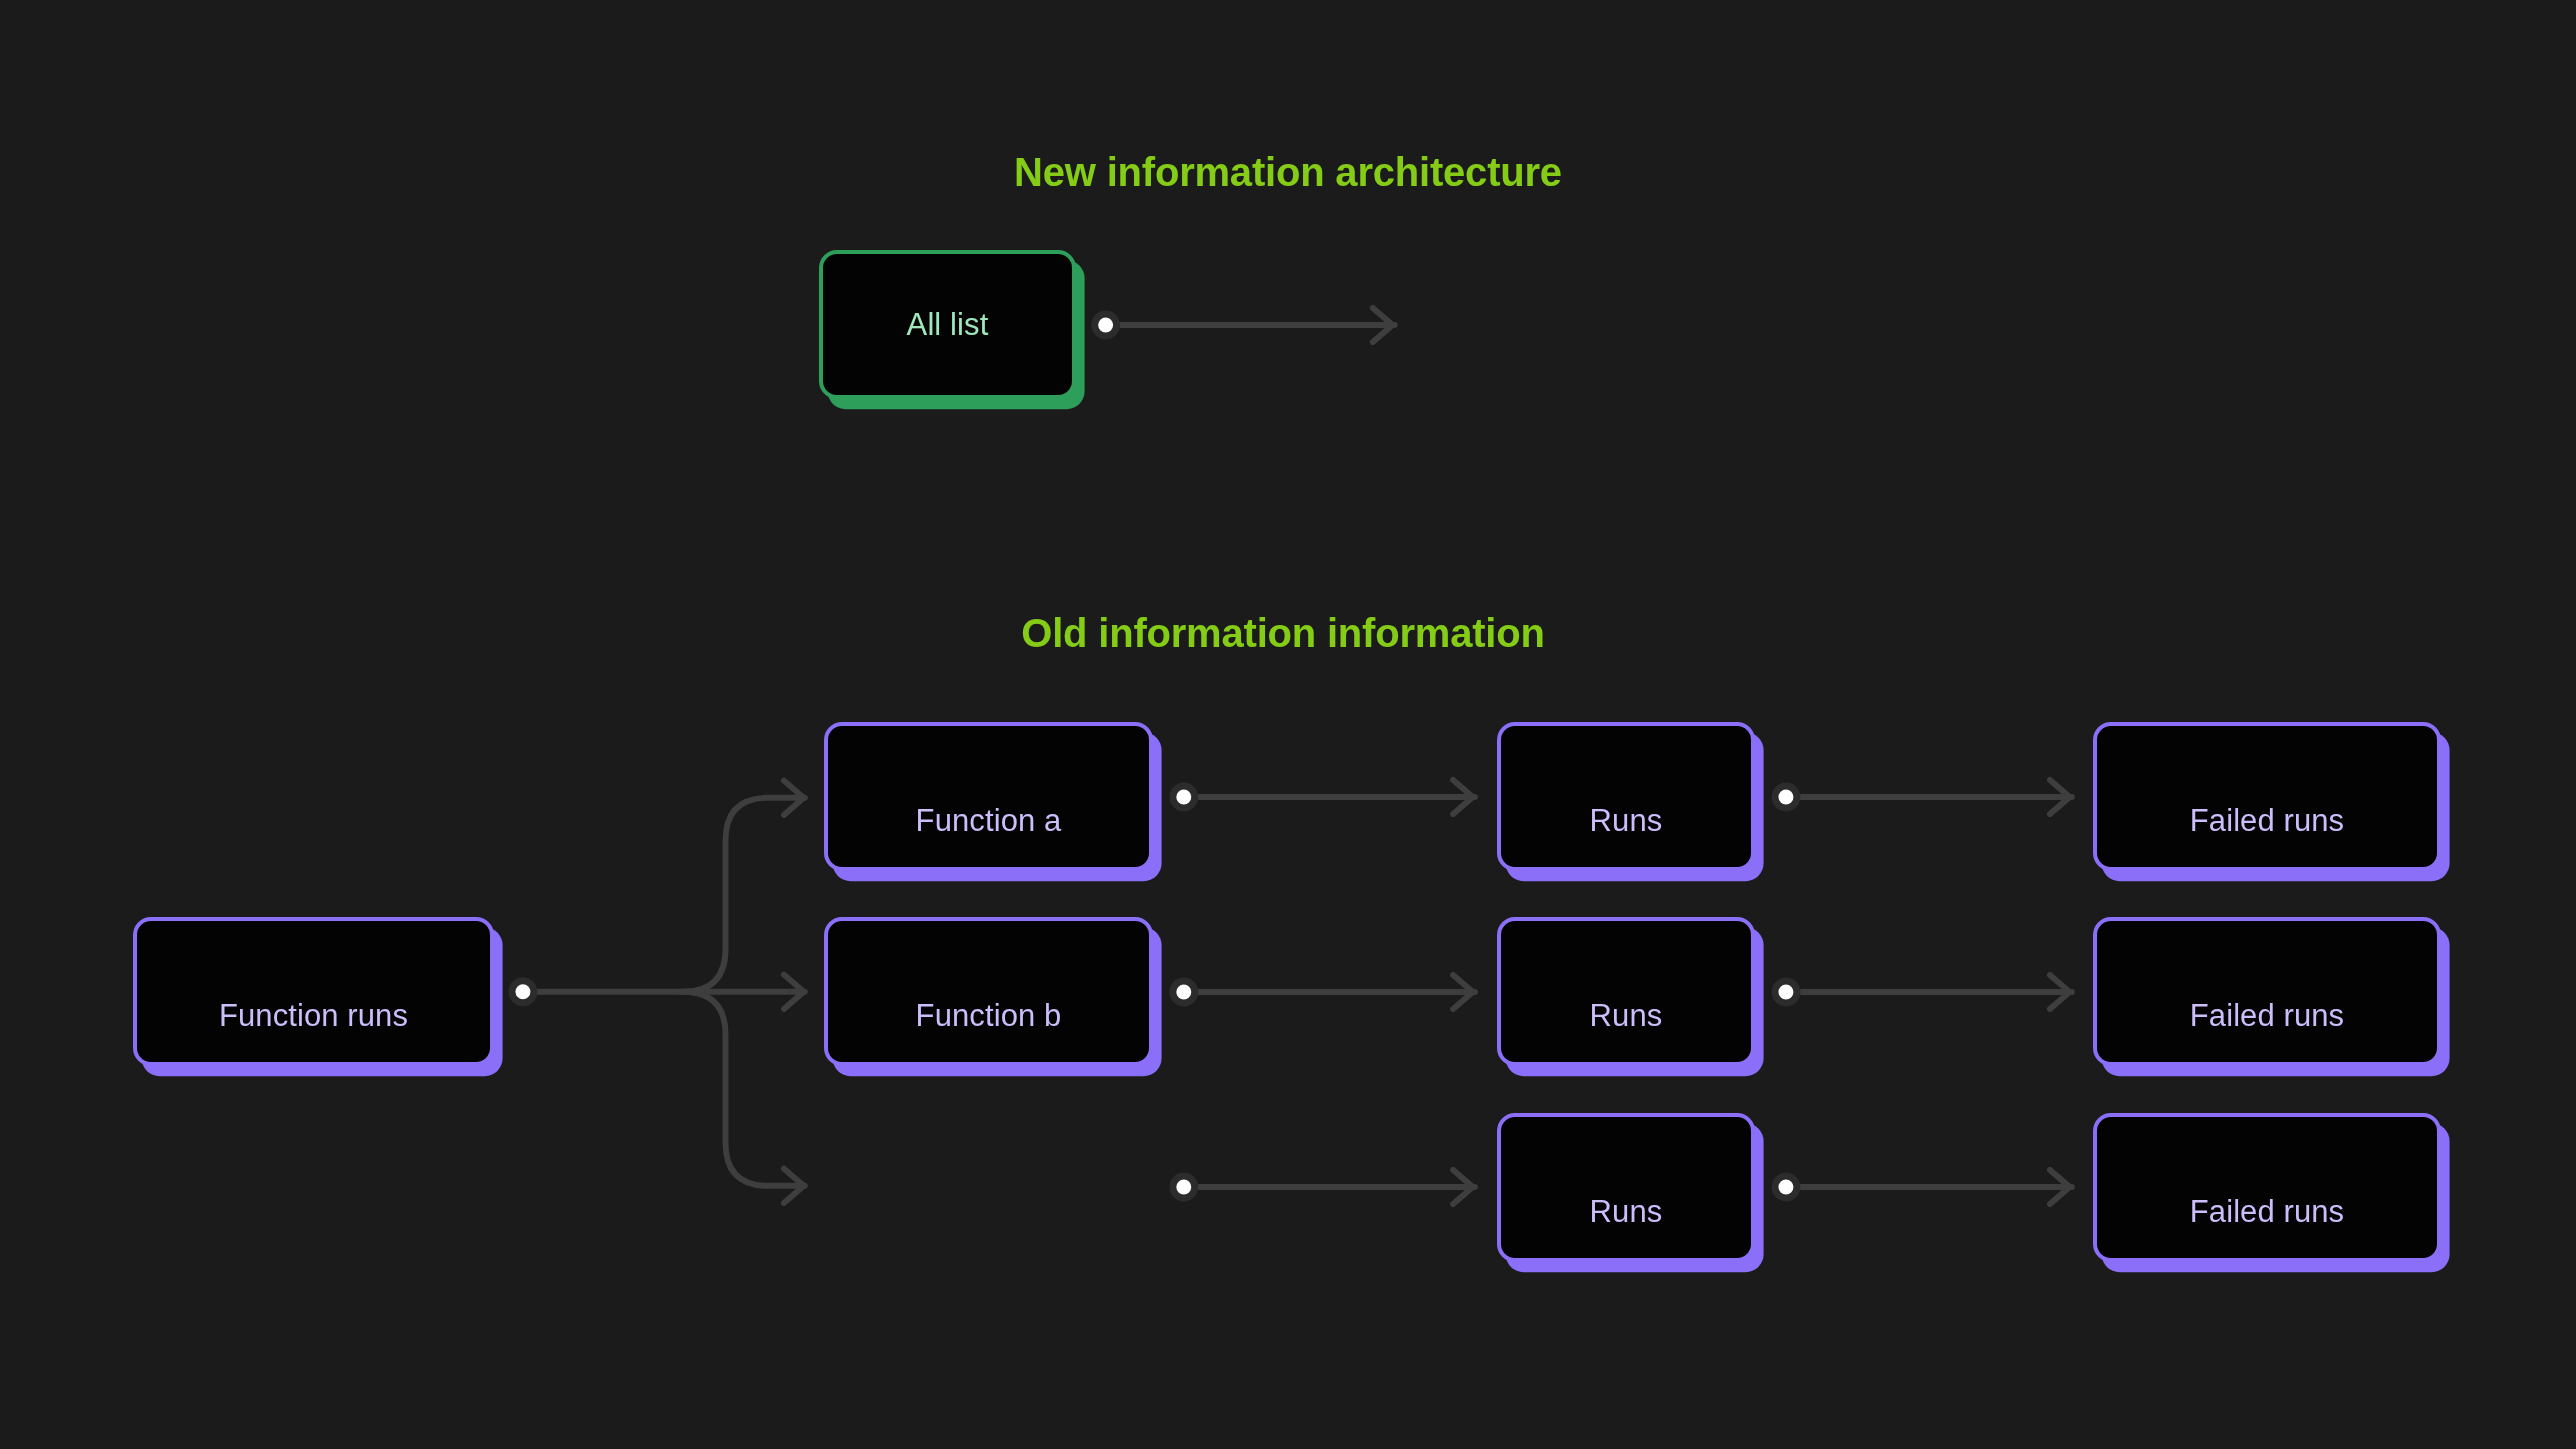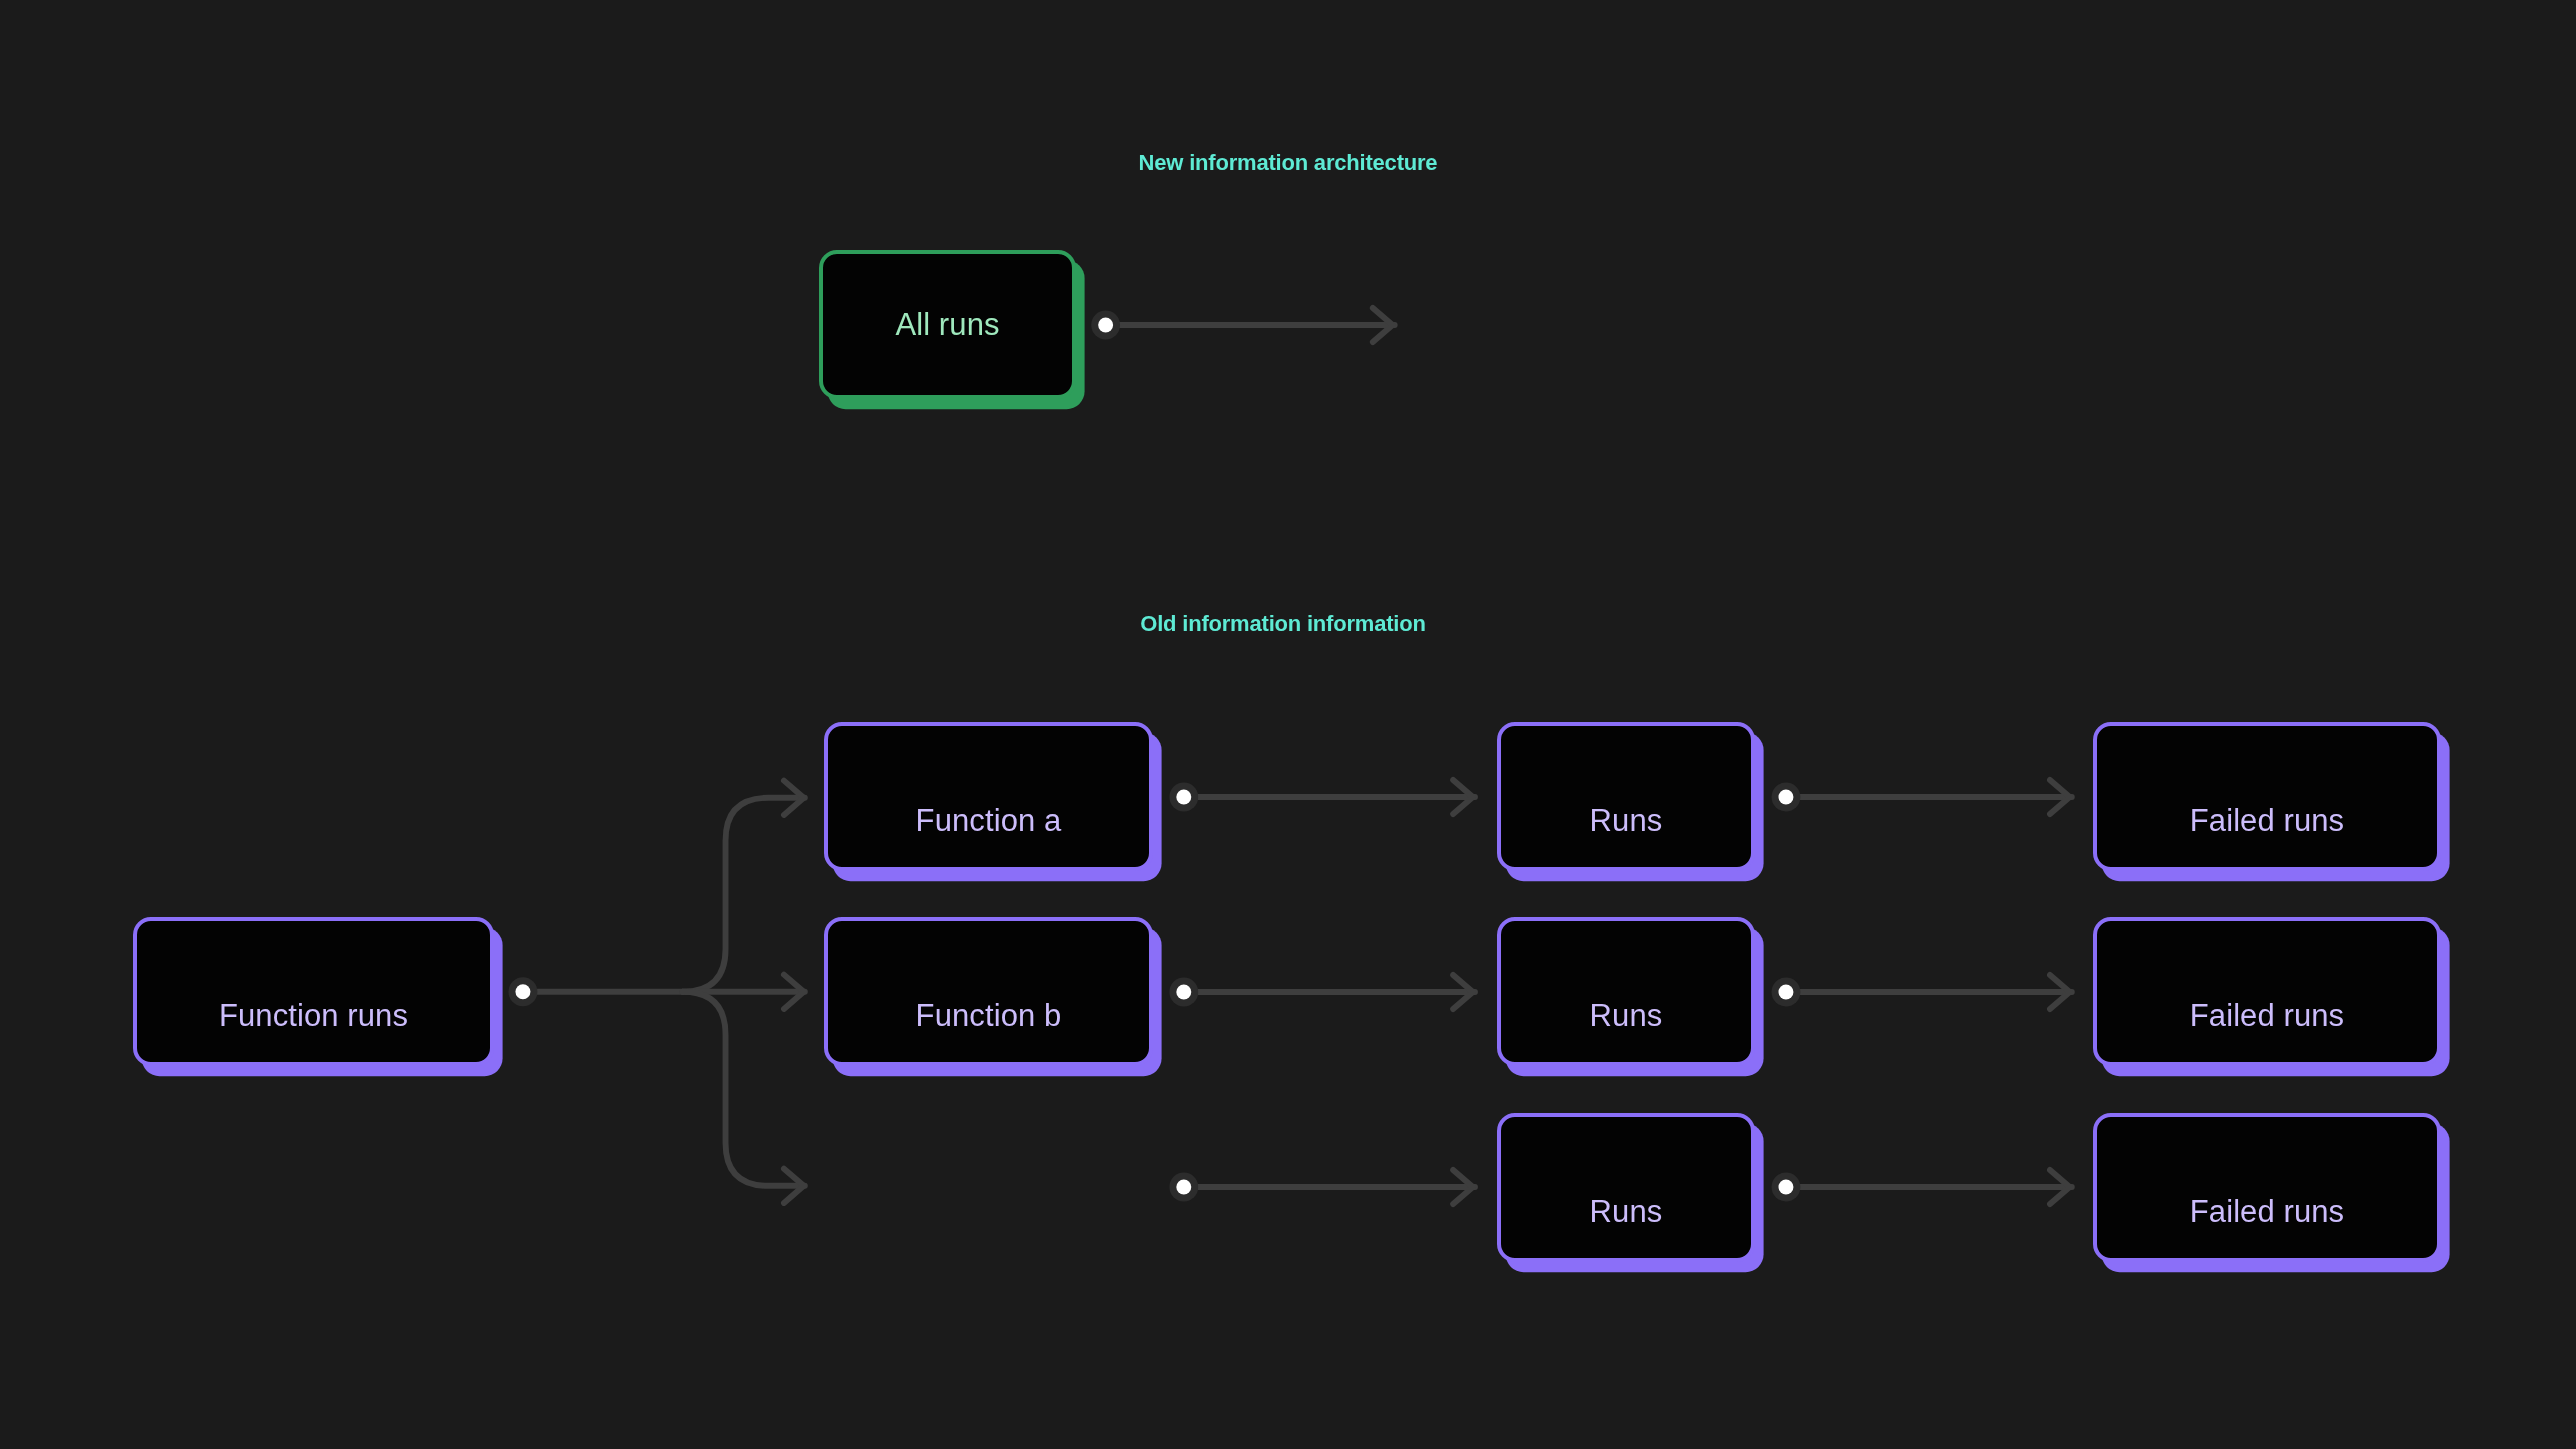--- a/index.html
+++ b/index.html
@@ -14,22 +14,22 @@
   #stage {
     position: relative;
     width: 2576px;
     height: 1449px;
     background: #1b1b1b;
     overflow: hidden;
   }
   
   .section-title {
     position: absolute;
-    color: #5eead4;
-    font-size: 22px;
+    color: #84cc16;
+    font-size: 40px;
     font-weight: 700;
     letter-spacing: -0.2px;
     white-space: nowrap;
     text-align: center;
     transform: translateX(-50%);
   }
   
   .node {
     position: absolute;
     box-sizing: border-box;
@@ -156,21 +156,21 @@
   <div class="edge" style="left:1756px; top:1163px; width:341px; height:48px;">
     <svg width="341" height="48" viewBox="0 0 635 90">
       <path class="edge-line" d="M 54 45 L 590 45"></path>
       <path class="edge-head" d="M 549 13 L 586 45 L 549 77"></path>
       <circle class="edge-dot-ring" cx="54" cy="45" r="27"></circle>
       <circle class="edge-dot-core" cx="54" cy="45" r="14"></circle>
     </svg>
   </div>
 
   <div class="node green" id="node-all-runs" style="left: 819px; top: 250px; width: 257px; height: 149px;">
-    <span class="node-label">All runs</span>
+    <span class="node-label">All list</span>
   </div>
 
 
   <div class="node purple" id="node-function-list" style="left: 133px; top: 917px; width: 361px; height: 149px;">
     <span class="node-label">Function runs</span>
   </div>
 
   <div class="node purple" id="node-function-a" style="left: 824px; top: 722px; width: 329px; height: 149px;">
     <span class="node-label">Function a</span>
   </div>

